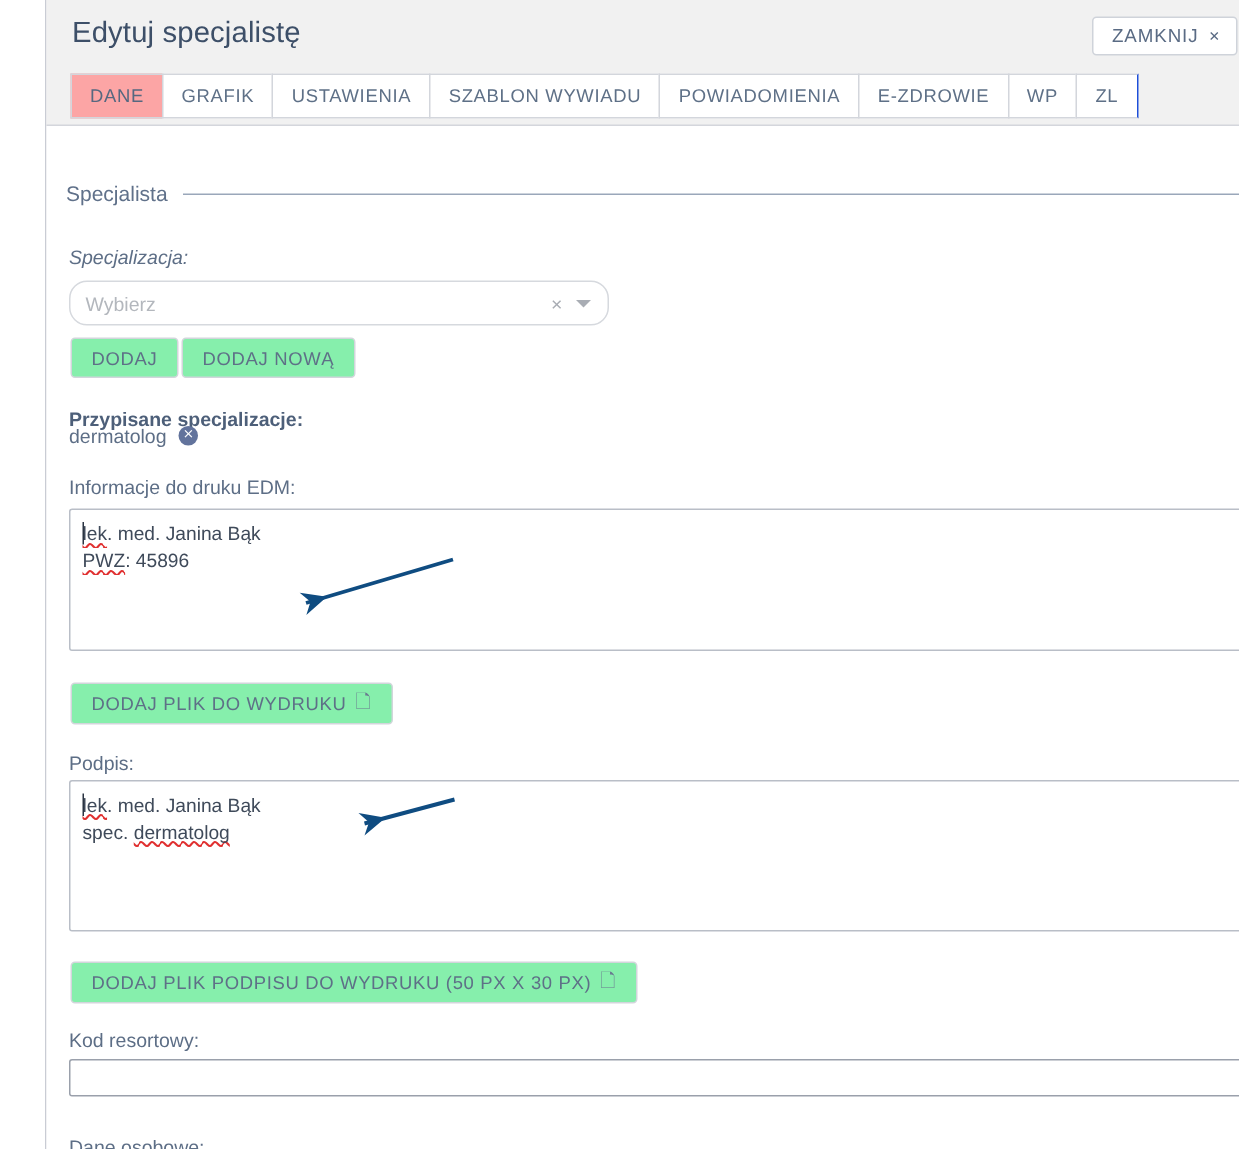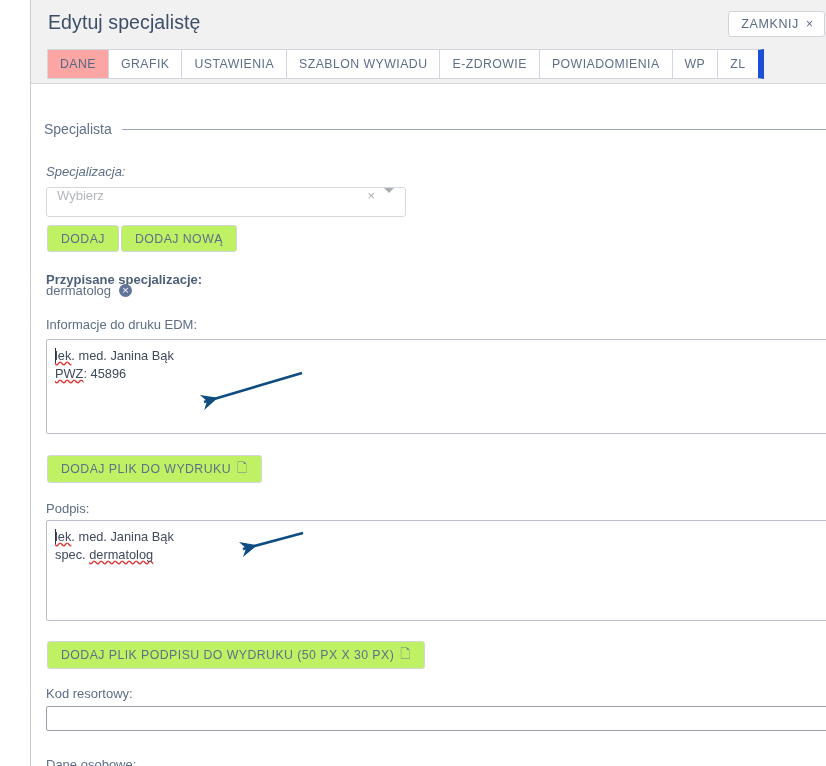--- a/index.html
+++ b/index.html
@@ -94,21 +94,21 @@
     justify-content: center;
     background: #ffffff;
     border: 1px solid #d3d6dc;
     border-right: none;
     font-size: 12.3px;
     color: #5e7087;
     letter-spacing: 0.45px;
     white-space: nowrap;
     cursor: pointer;
   }
-  .tab:last-child { border-right: 6px solid #1d4ed8; }
+  .tab:last-child { border-right: 1px solid #1d4ed8; }
   .tab.active {
     background: #fca5a5;
     color: #566880;
   }
 
   
   #content {
     position: absolute;
     left: 1px; top: 84px;
     width: 816px;
@@ -146,22 +146,23 @@
   .field-label.bold { font-weight: bold; color: #4d5f79; }
 
   
   #specialization-select {
     position: absolute;
     left: 15px; top: 103px;
     width: 360px; height: 30px;
     box-sizing: border-box;
     background: #ffffff;
     border: 1px solid #d6d9de;
-    border-radius: 3px;
-    display: flex;
+    border-radius: 12px;
+    display: flex;
+    align-items: center;
     cursor: pointer;
   }
   #specialization-select .ph {
     flex: 1 1 auto;
     padding-left: 10px;
     font-size: 13px;
     color: #b3b7bd;
   }
   #specialization-select .clear {
     font-size: 13px;
@@ -177,21 +178,21 @@
     margin-right: 11px;
     cursor: pointer;
   }
 
   
   .btn {
     position: absolute;
     box-sizing: border-box;
     height: 27px;
     padding: 0 13px;
-    background: #bef264;
+    background: #86efac;
     border: 1px solid #d2d5db;
     border-radius: 3px;
     display: flex;
     align-items: center;
     gap: 6px;
     font-size: 12.3px;
     color: #5e7087;
     letter-spacing: 0.45px;
     white-space: nowrap;
     cursor: pointer;
@@ -334,22 +335,22 @@
     <div id="close-button">
       <span class="lbl">ZAMKNIJ</span>
       <span class="xg">×</span>
     </div>
 
     <div id="tabstrip">
       <div class="tab active">DANE</div>
       <div class="tab">GRAFIK</div>
       <div class="tab">USTAWIENIA</div>
       <div class="tab">SZABLON WYWIADU</div>
+      <div class="tab">POWIADOMIENIA</div>
       <div class="tab">E-ZDROWIE</div>
-      <div class="tab">POWIADOMIENIA</div>
       <div class="tab">WP</div>
       <div class="tab">ZL</div>
     </div>
   </div>
 
   <div id="content">
 
     <div id="section-specjalista">
       <span class="legend">Specjalista</span>
       <span class="rule"></span>

